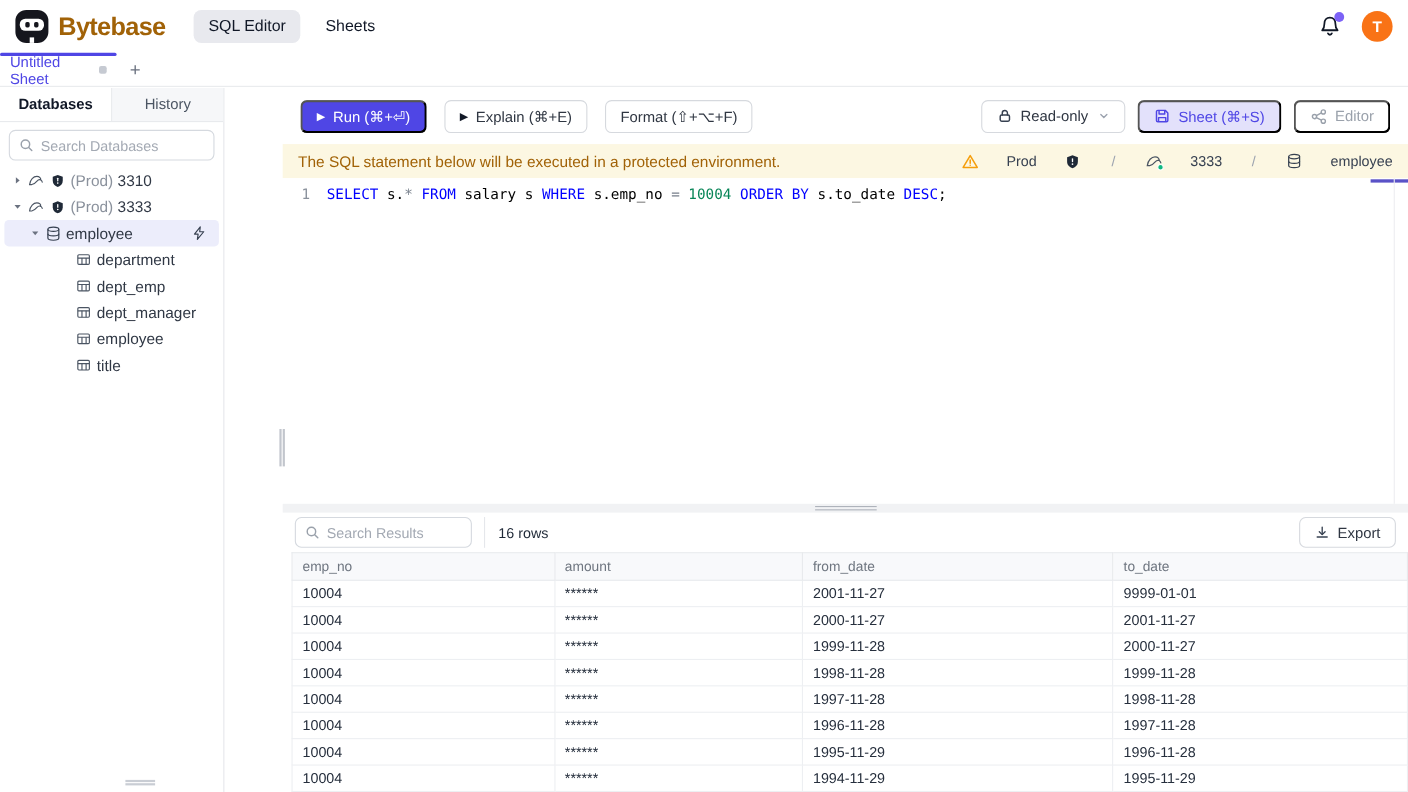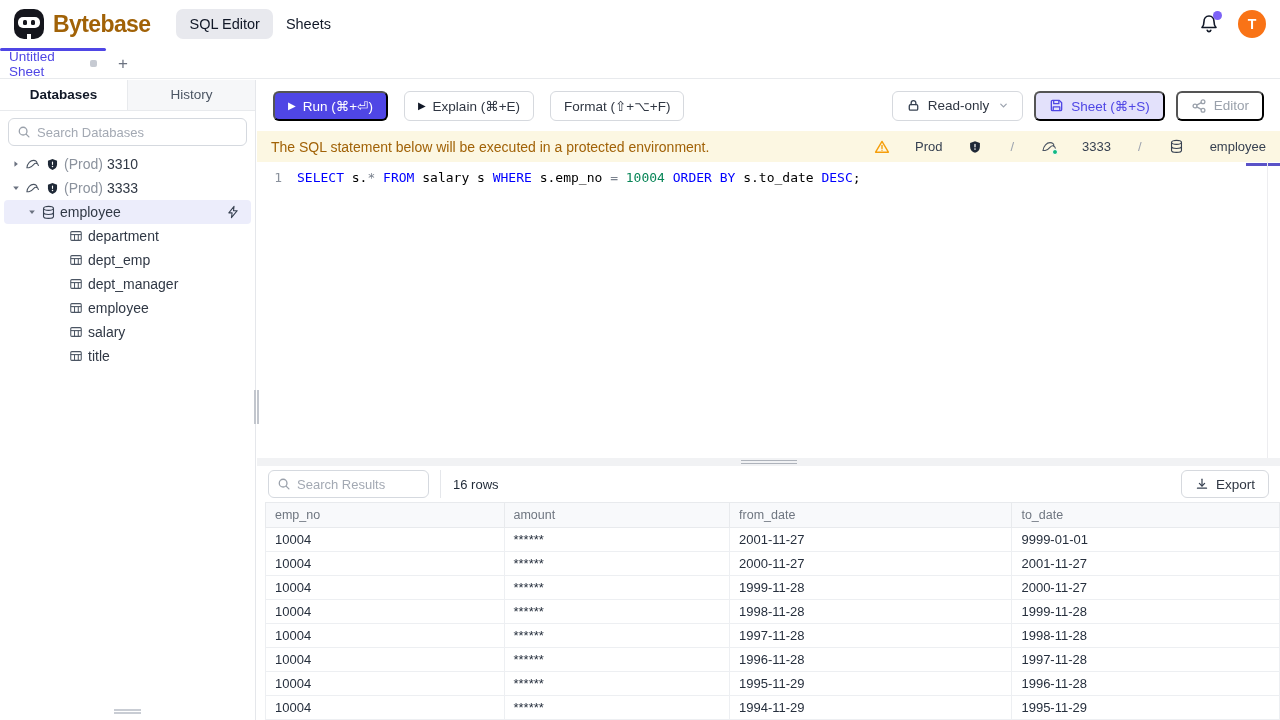--- a/index.html
+++ b/index.html
@@ -8,38 +8,38 @@
   .app { position:relative; width:1280px; height:720px; background:#fff; overflow:hidden; }
 
   
   .topbar { position:absolute; left:0; top:0; width:1280px; height:48px; display:flex; align-items:center; background:#fff; }
   .logo { position:relative; width:30px; height:30px; margin-left:14px; background:#15161d; border-radius:10px; flex:0 0 auto; }
   .logo .band { position:absolute; left:4px; top:8px; width:22px; height:11px; background:#fff; border-radius:5px; }
   .logo .eye { position:absolute; top:11px; width:4px; height:5px; background:#15161d; border-radius:1.5px; }
   .logo .eye.l { left:9px; } .logo .eye.r { left:17px; }
   .logo .notch { position:absolute; bottom:0; left:13px; width:4px; height:5px; background:#fff; }
   .brand { font-size:23px; font-weight:800; letter-spacing:-0.6px; color:#a16207; margin-left:9px; }
-  .topnav { display:flex; align-items:flex-end; margin-left:26px; }
+  .topnav { display:flex; align-items:flex-end; margin-left:26px; gap:10px; }
   .navitem { font-size:14.5px; color:#111827; padding:7px 13px; border-radius:7px; cursor:pointer; }
   .navitem.active { background:#e8e9ee; font-weight:500; }
   .top-right { margin-left:auto; display:flex; align-items:center; }
   .bell { position:relative; width:24px; height:24px; }
   .bell .dot { position:absolute; top:-1px; right:-1px; width:9px; height:9px; border-radius:50%; }
   .avatar { width:28px; height:28px; border-radius:50%; color:#fff; font-size:14px; font-weight:700; display:flex; align-items:center; justify-content:center; margin:0 14px 0 17px; }
 
   
   .tabstrip { position:absolute; left:0; top:48px; width:1280px; height:31px; background:#fff; border-bottom:1px solid #e8eaed; }
   .sheet-tab { position:absolute; left:0; top:0; width:106px; height:31px; display:flex; align-items:center; padding:0 9px; cursor:pointer; }
   .sheet-tab::before { content:''; position:absolute; left:0; top:0; right:0; height:2.5px; background:#4f46e5; border-radius:2px; }
   .sheet-tab .tlabel { font-size:13.5px; color:#4f46e5; }
   .sheet-tab .dirty { width:7px; height:7px; border-radius:2px; background:#c6cad2; margin-left:auto; }
   .tab-add { position:absolute; left:110px; top:0; width:26px; height:31px; display:flex; align-items:center; justify-content:center; font-size:17px; color:#6b7280; cursor:pointer; }
 
   
-  .sidebar { position:absolute; left:0; top:80px; width:256px; bottom:0; background:#fff; border-right:1px solid #e5e7eb; }
+  .sidebar { position:absolute; left:0; top:80px; width:204px; bottom:0; background:#fff; border-right:1px solid #e5e7eb; }
   .side-tabs { display:flex; height:31px; background:#f6f7f9; border-bottom:1px solid #e8eaed; }
   .side-tab { flex:1; text-align:center; line-height:30px; font-size:13.5px; color:#4b5563; cursor:pointer; }
   .side-tab.active { background:#fff; color:#111827; font-weight:600; border-right:1px solid #e8eaed; }
   .side-search { margin:7px 8px 6px 8px; height:28px; border:1px solid #d5d9df; border-radius:6px; display:flex; align-items:center; padding:0 8px; background:#fff; }
   .side-search input { border:none; outline:none; flex:1; font-size:13px; margin-left:6px; font-family:"Liberation Sans",sans-serif; color:#111827; min-width:0; background:transparent; }
   .side-search input::placeholder { color:#a3a9b3; }
   .tree { font-size:14px; color:#374151; }
   .tree-row { height:24px; display:flex; align-items:center; cursor:pointer; margin:0 4px; border-radius:4px; padding-right:6px; }
   .tree-row.selected { background:#ecedfb; }
   .tree-row .chev { width:16px; height:16px; display:flex; align-items:center; justify-content:center; flex:0 0 auto; }
@@ -254,32 +254,20 @@
           <span class="chev"></span>
           <span class="ticon">
             <svg width="14" height="14" viewBox="0 0 16 16" fill="none" stroke="#4b5563" stroke-width="1.2">
               <rect x="2" y="3" width="12" height="10" rx="1.2"></rect>
               <path d="M2 6.4 H14"></path>
               <path d="M6.3 6.4 V13"></path>
               <path d="M10.6 6.4 V13"></path>
             </svg>
           </span>
           <span class="tlab">employee</span>
-        </div>
-        <div class="tree-row" style="padding-left: 48px;">
-          <span class="chev"></span>
-          <span class="ticon">
-            <svg width="14" height="14" viewBox="0 0 16 16" fill="none" stroke="#4b5563" stroke-width="1.2">
-              <rect x="2" y="3" width="12" height="10" rx="1.2"></rect>
-              <path d="M2 6.4 H14"></path>
-              <path d="M6.3 6.4 V13"></path>
-              <path d="M10.6 6.4 V13"></path>
-            </svg>
-          </span>
-          <span class="tlab">salary</span>
         </div>
         <div class="tree-row" style="padding-left: 48px;">
           <span class="chev"></span>
           <span class="ticon">
             <svg width="14" height="14" viewBox="0 0 16 16" fill="none" stroke="#4b5563" stroke-width="1.2">
               <rect x="2" y="3" width="12" height="10" rx="1.2"></rect>
               <path d="M2 6.4 H14"></path>
               <path d="M6.3 6.4 V13"></path>
               <path d="M10.6 6.4 V13"></path>
             </svg>

